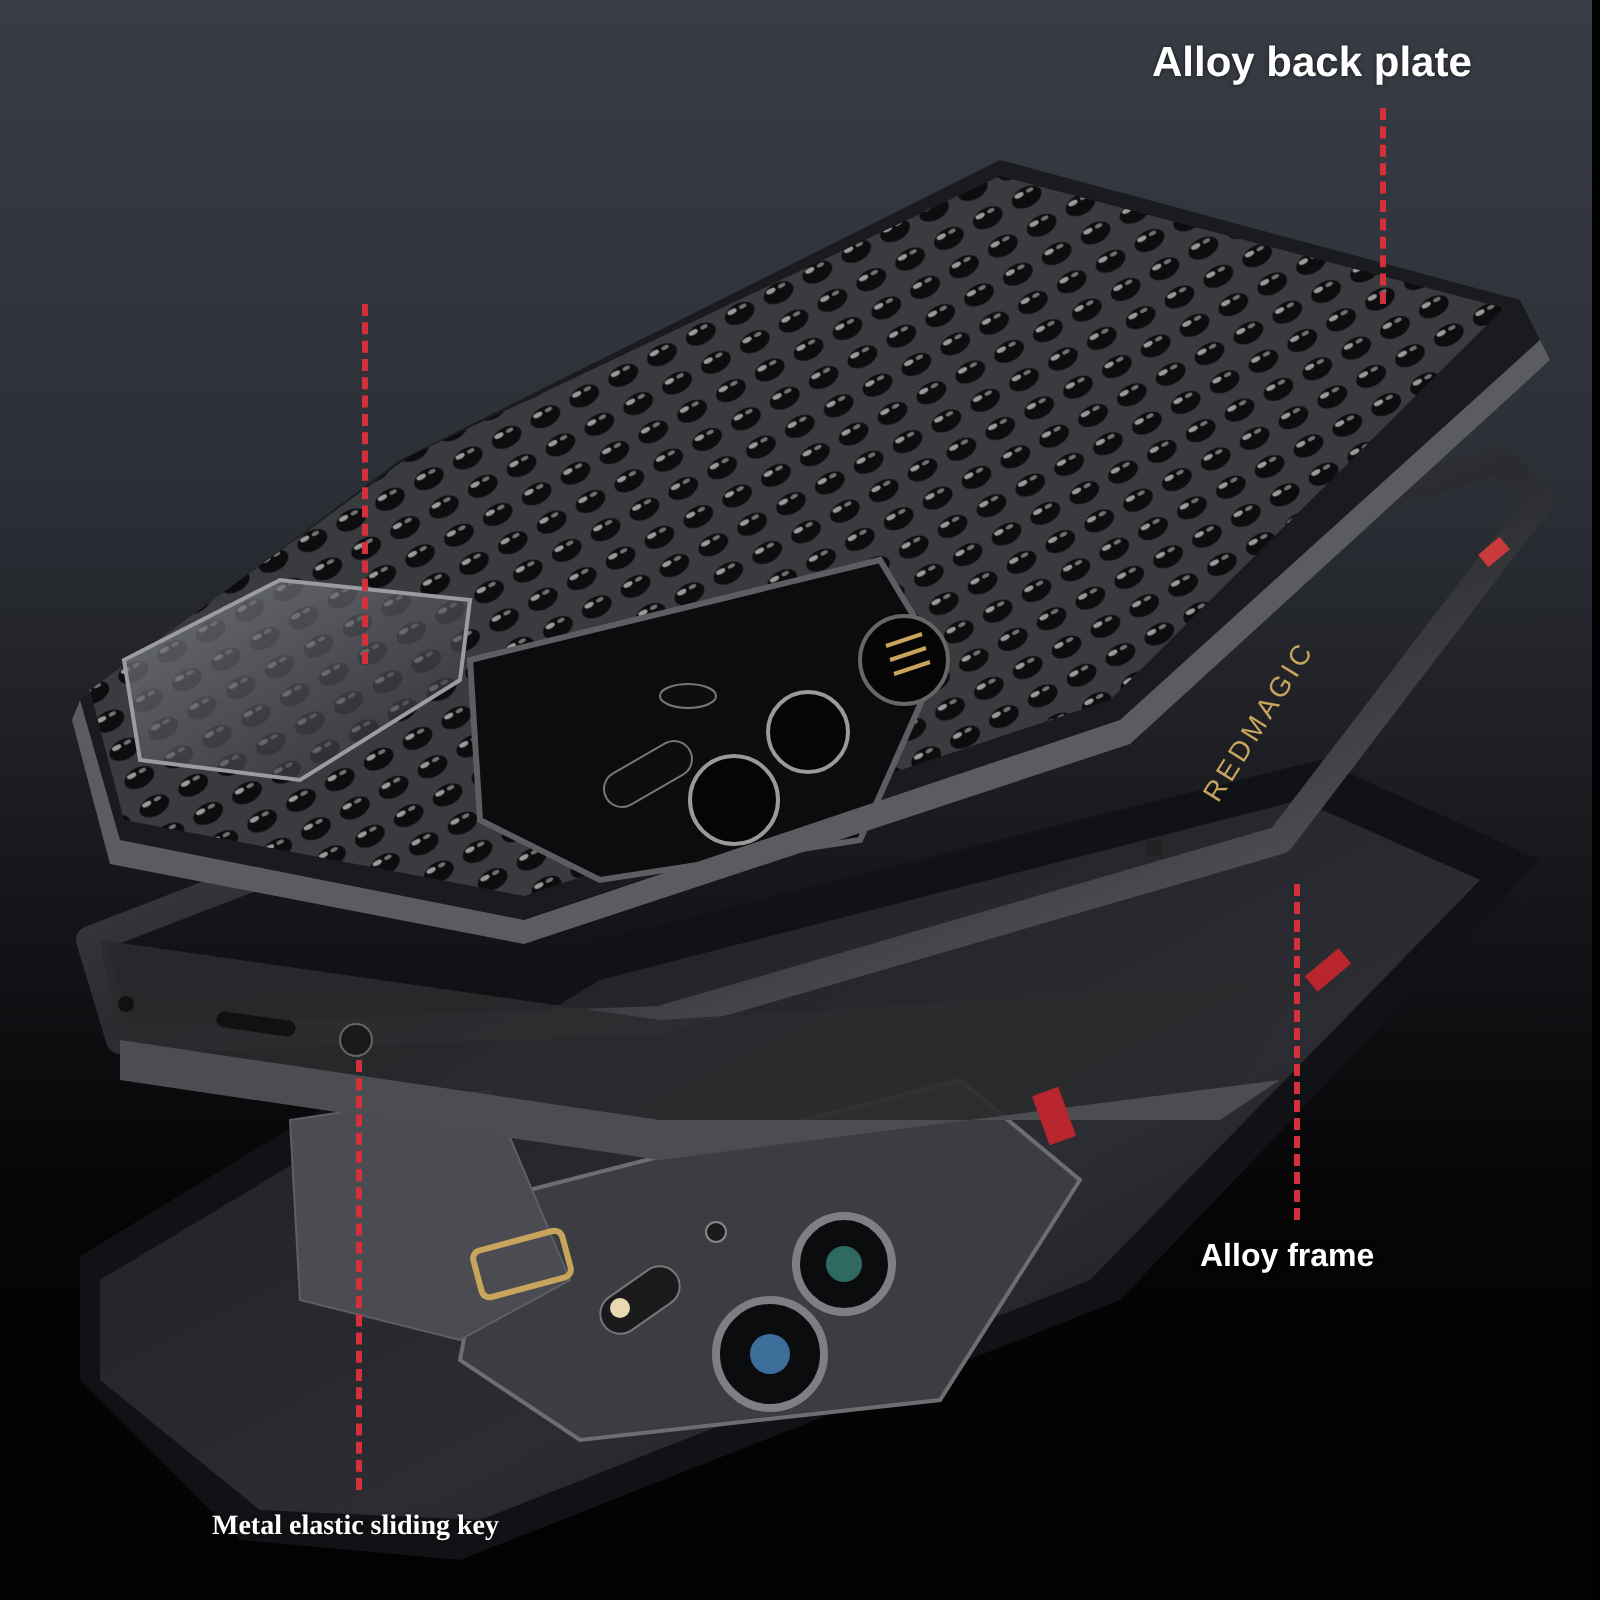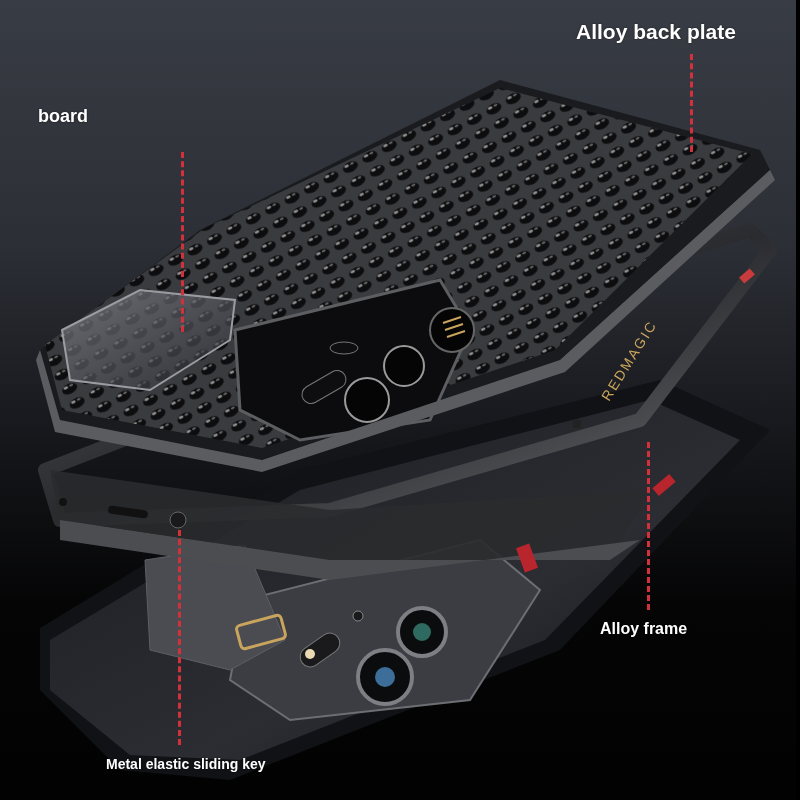--- a/index.html
+++ b/index.html
@@ -92,24 +92,23 @@
       <ellipse cx="344" cy="348" rx="14" ry="6" fill="#0e0e10" stroke="#777"></ellipse>
       <path d="M443,323 l18,-6 M445,330 l18,-6 M447,337 l18,-6" stroke="#c9a45c" stroke-width="2"></path>
       <polygon points="40,350 60,420 262,460 560,360 770,170 775,180 565,372 262,472 55,432 36,360" fill="#5b5c60"></polygon>
     </g>
   </svg>
 
   <div class="label" style="left:576px; top:20px; font-size:21px;">Alloy back plate</div>
   <div class="dash" style="left:690px; top:54px; height:98px;"></div>
 
   <div class="label" style="left:38px; top:106px; font-size:18px;">
-    <div>board</div>
   </div>
   <div class="dash" style="left:181px; top:152px; height:180px;"></div>
 
   <div class="label" style="left:600px; top:620px; font-size:16px;">Alloy frame</div>
   <div class="dash" style="left:647px; top:442px; height:168px;"></div>
 
-  <div class="label" style="left:106px; top:756px; font-size:14px;">Metal elastic sliding key</div>
+  <div class="label" style="left:106px; top:756px; font-size:14px;font-family:Liberation Serif, serif;">Metal elastic sliding key</div>
   <div class="dash" style="left:178px; top:530px; height:215px;"></div>
 
   <div style="position:absolute; left:598px; top:395px; color:#c9a45c; font-size:14px; letter-spacing:2px; transform:rotate(-58deg); transform-origin:left top; font-family:'Liberation Sans', sans-serif;">REDMAGIC</div>
 </div>
 
 </body></html>

